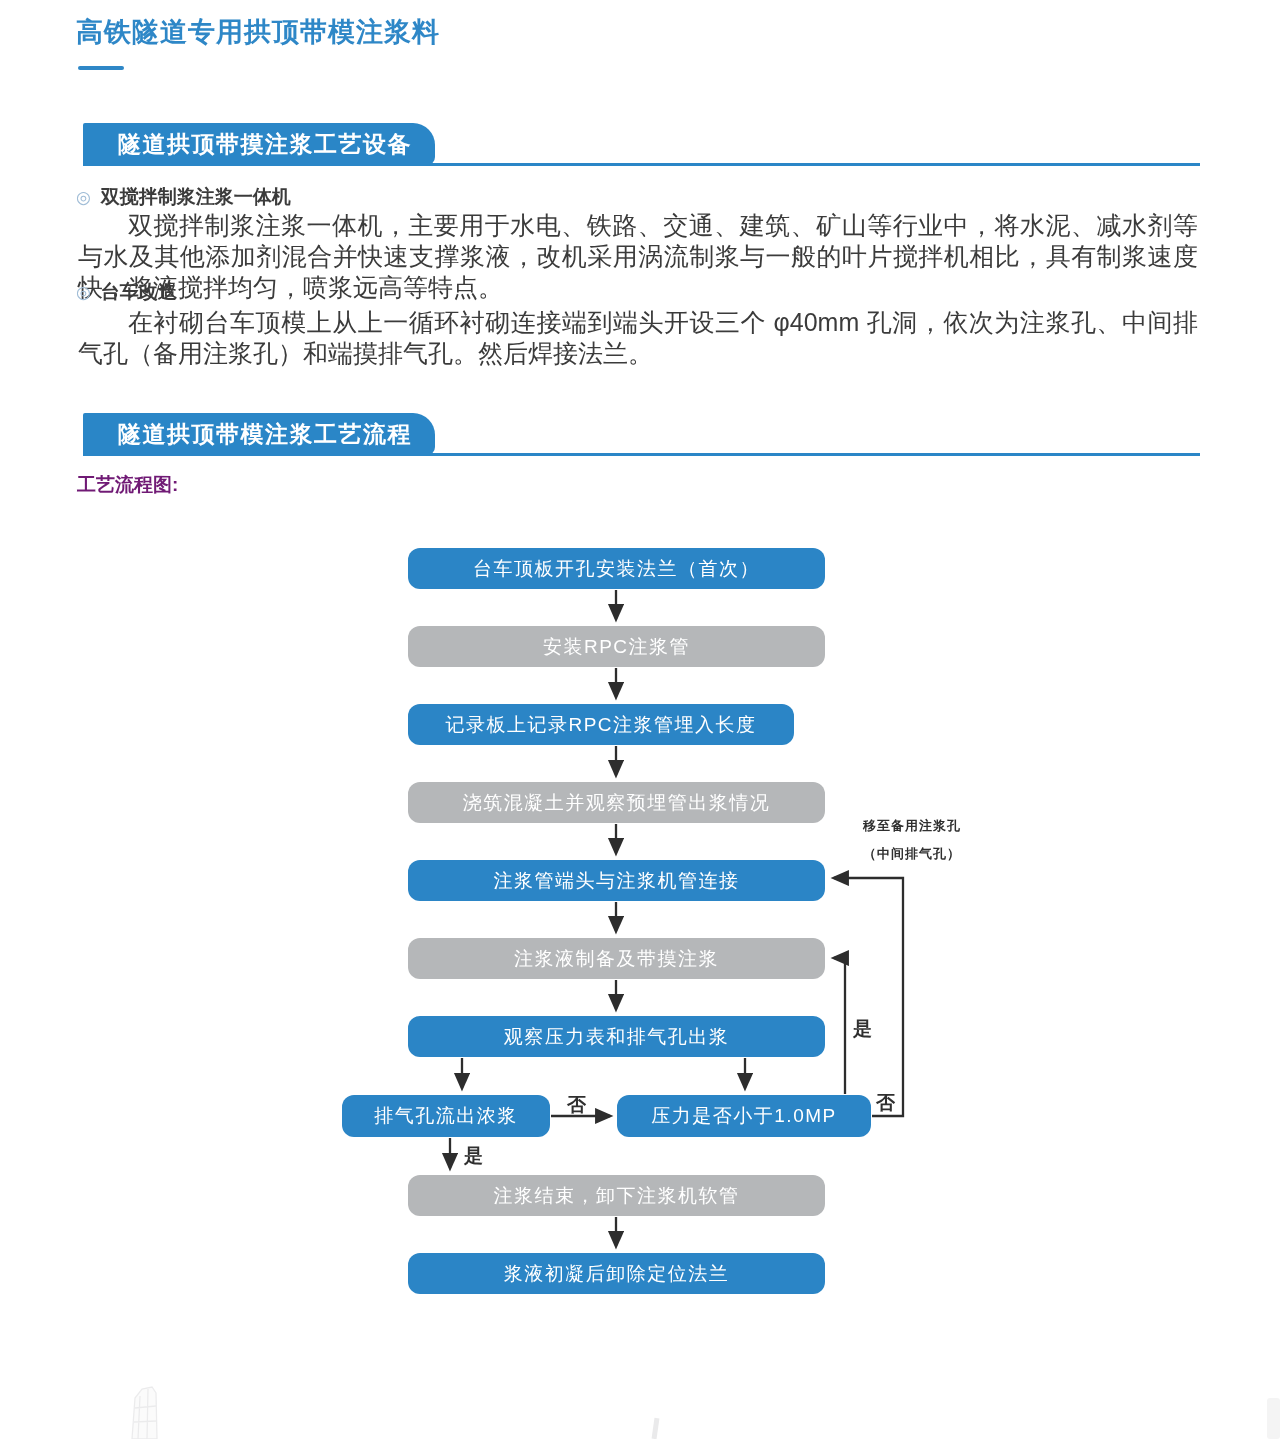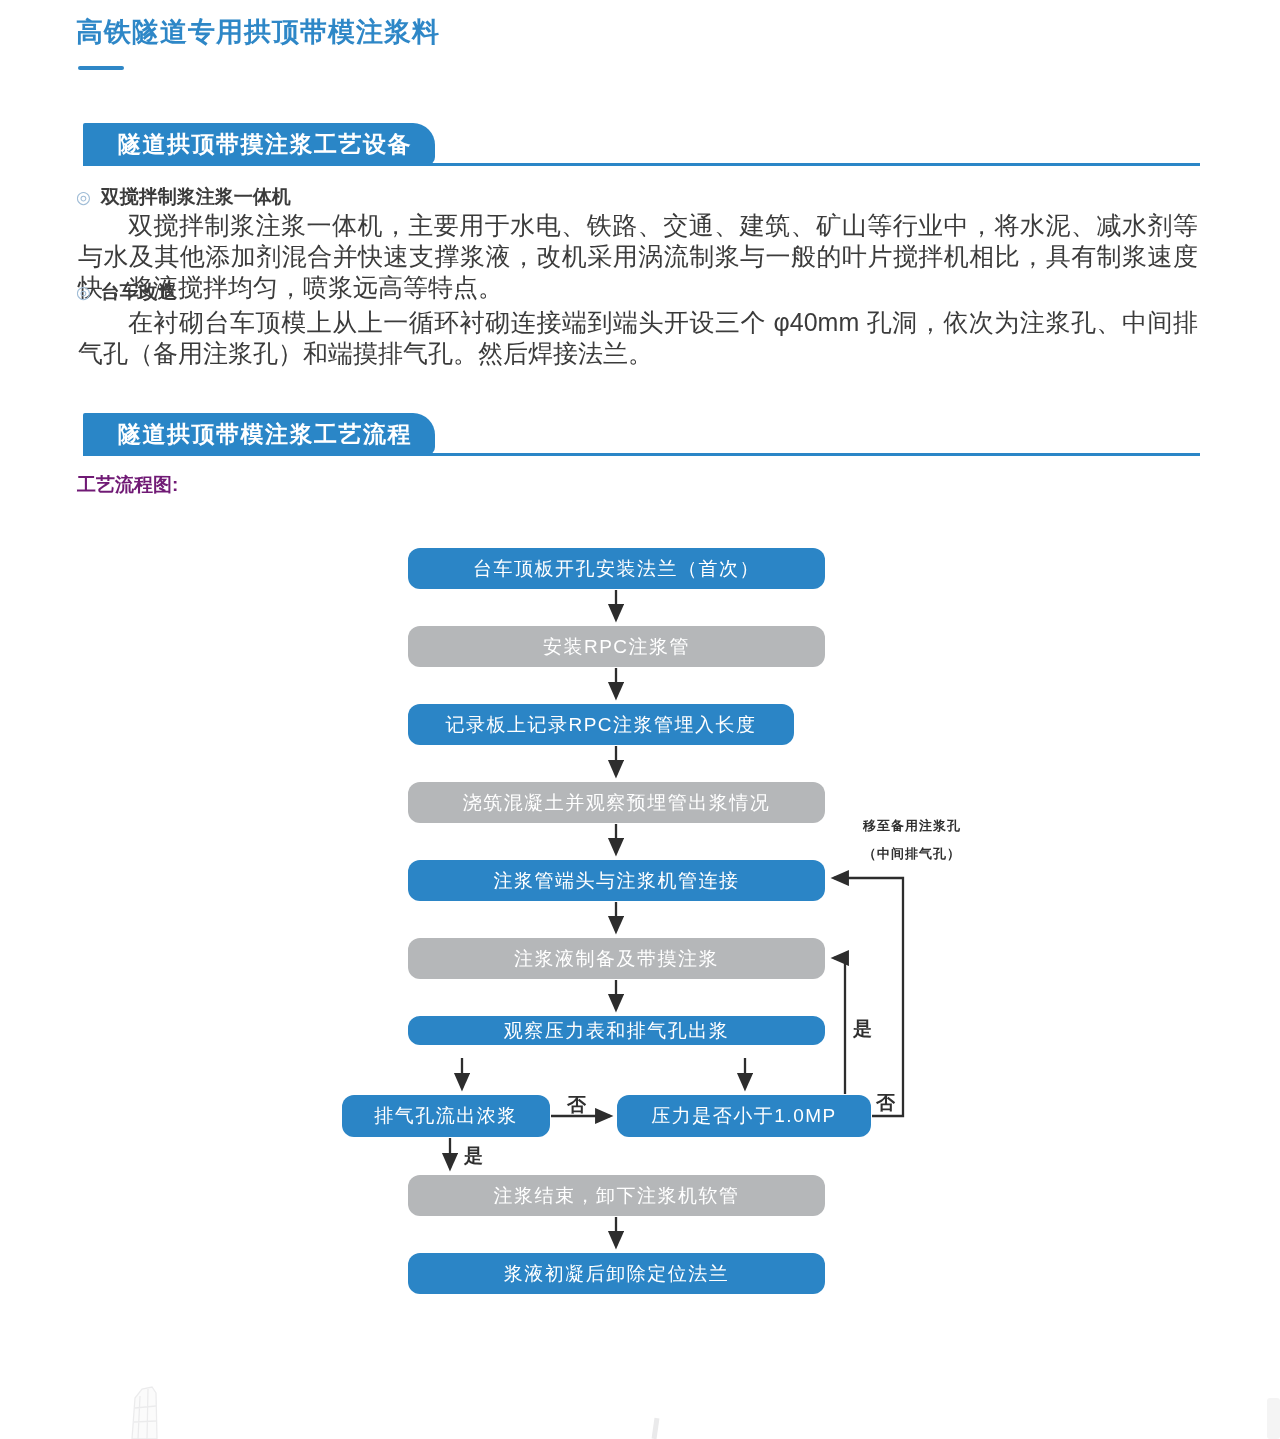--- a/index.html
+++ b/index.html
@@ -49,21 +49,21 @@
     display:flex; align-items:center; justify-content:center; letter-spacing:1.5px;
   }
   .node.blue { background:#2b85c6; }
   .node.gray { background:#b5b7b9; }
   .n1 { left:408px; top:548px;  width:417px; height:41px; }
   .n2 { left:408px; top:626px;  width:417px; height:41px; }
   .n3 { left:408px; top:704px;  width:386px; height:41px; }
   .n4 { left:408px; top:782px;  width:417px; height:41px; }
   .n5 { left:408px; top:860px;  width:417px; height:41px; }
   .n6 { left:408px; top:938px;  width:417px; height:41px; }
-  .n7 { left:408px; top:1016px; width:417px; height:29px; }
+  .n7 { left:408px; top:1016px; width:417px; height:41px; }
   .n8 { left:342px; top:1095px; width:208px; height:42px; }
   .n9 { left:617px; top:1095px; width:254px; height:42px; }
   .n10 { left:408px; top:1175px; width:417px; height:41px; }
   .n11 { left:408px; top:1253px; width:417px; height:41px; }
   .edge-label {
     position:absolute; font-size:19px; font-weight:bold; color:#2f2f2f; letter-spacing:1px;
   }
   .lbl-no1  { left:560px; top:1092px; width:34px; text-align:center; }
   .lbl-yes1 { left:464px; top:1143px; }
   .lbl-yes2 { left:853px; top:1016px; }

